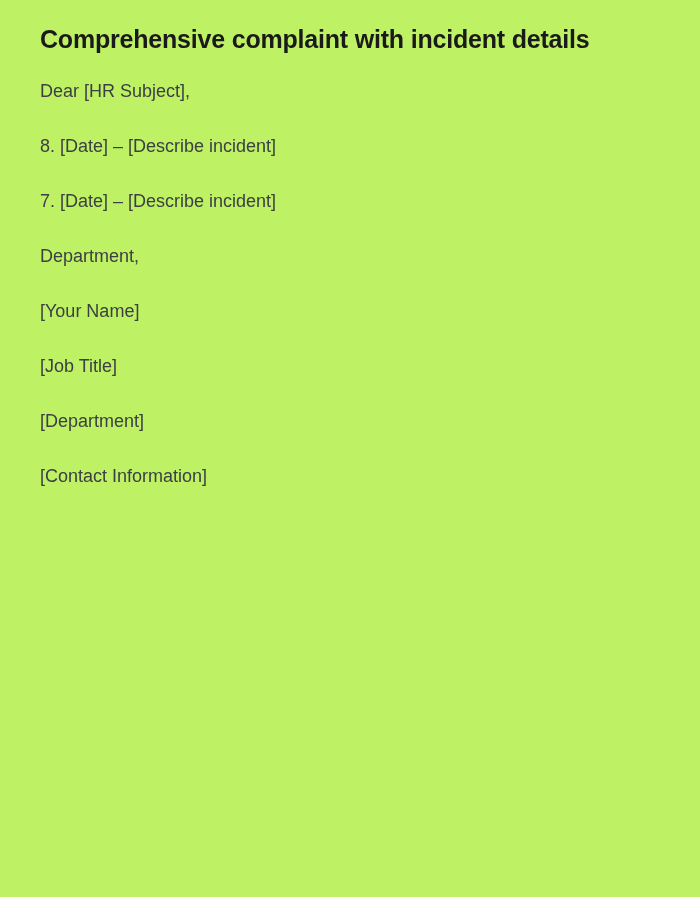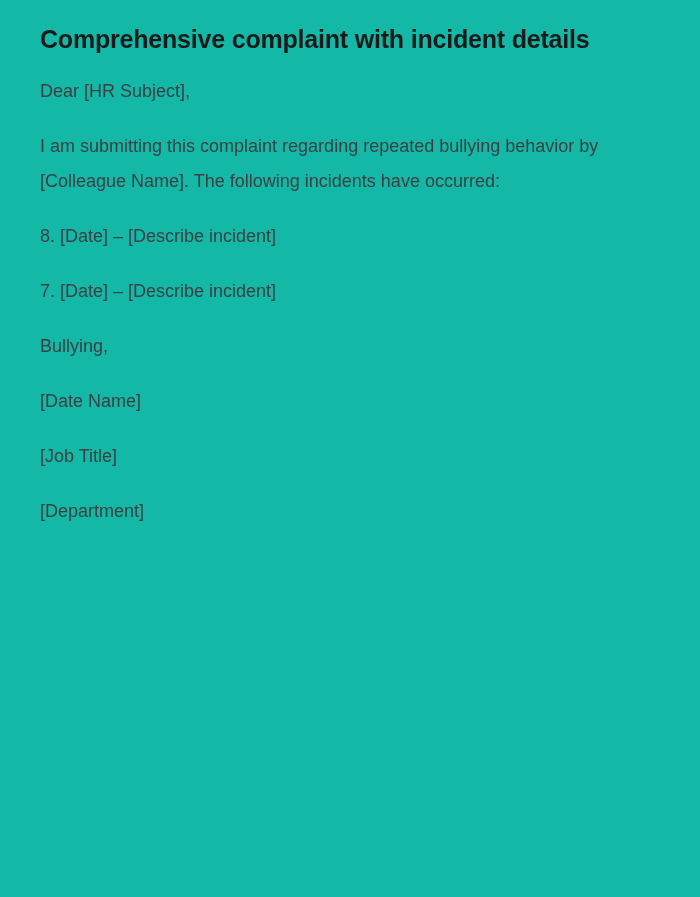--- a/index.html
+++ b/index.html
@@ -9,21 +9,21 @@
   }
   body {
     font-family: "Liberation Sans", "DejaVu Sans", sans-serif;
     -webkit-font-smoothing: antialiased;
   }
   .page {
     width: 700px;
     height: 897px;
     box-sizing: border-box;
     padding: 24px 40px 40px 40px;
-    background: #14b8a6;
+    background: #bef264;
     overflow: hidden;
   }
   .doc-title {
     font-size: 25px;
     line-height: 30px;
     font-weight: 700;
     color: #1a1a1a;
     margin: 0 0 16px 0;
     letter-spacing: -0.2px;
   }
@@ -38,30 +38,30 @@
 </head>
 <body>
 
 <div class="page">
   <h1 class="doc-title">Comprehensive complaint with incident details</h1>
 
   <div class="doc-body">
 
     <p>Dear [HR Subject],</p>
 
-    <p>I am submitting this complaint regarding repeated bullying behavior by [Colleague Name]. The following incidents have occurred:</p>
 
     <p>8. [Date] – [Describe incident]</p>
 
     <p>7. [Date] – [Describe incident]</p>
 
 
 
-    <p>Bullying,</p>
+    <p>Department,</p>
 
-    <p>[Date Name]</p>
+    <p>[Your Name]</p>
 
     <p>[Job Title]</p>
 
     <p>[Department]</p>
 
+    <p>[Contact Information]</p>
   </div>
 </div>
 
 </body></html>

